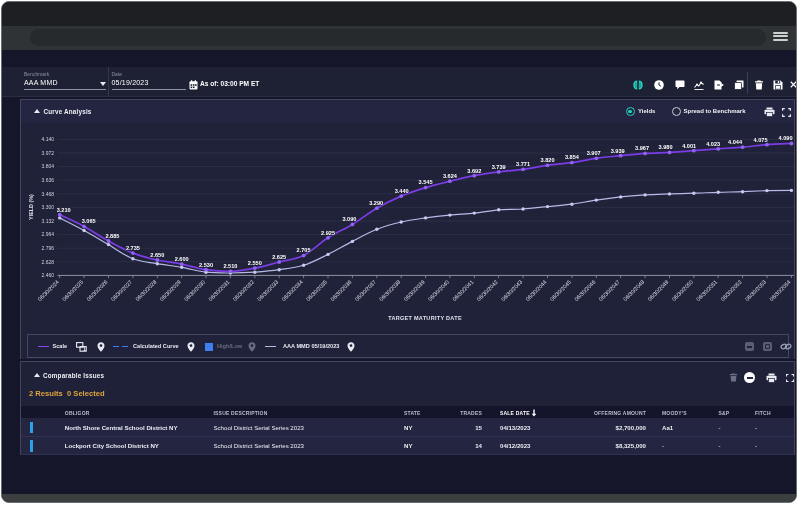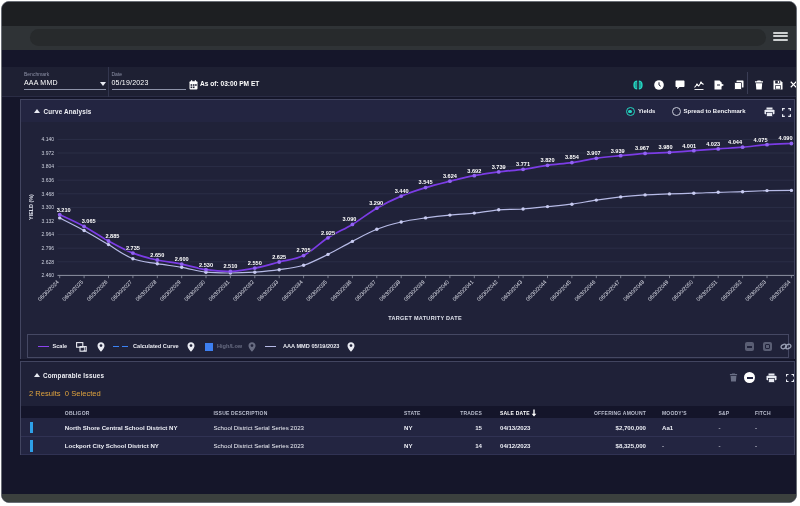--- a/index.html
+++ b/index.html
@@ -365,21 +365,21 @@
             <div style="position:absolute;left:2.5px;top:4.5px;width:6px;height:2px;background:#242644"></div>
           </div>
           <svg width="11" height="10" viewBox="0 0 11 10" style="position:absolute;left:745px;top:11px">
             <path fill="#e8eaf2" d="M2.5 0.5 H8.5 V2.5 H2.5 Z"></path>
             <rect x="0.5" y="2.8" width="10" height="4.4" rx="0.8" fill="#e8eaf2"></rect>
             <rect x="2.5" y="5.6" width="6" height="3.9" fill="#e8eaf2" stroke="#1f2138" stroke-width="0.7"></rect>
           </svg>
           <svg width="8" height="8" viewBox="0 0 9 9" style="position:absolute;left:765px;top:12px">
             <path stroke="#e8eaf2" stroke-width="1.2" fill="none" d="M0.6 2.8 V0.6 H2.8 M6.2 0.6 H8.4 V2.8 M8.4 6.2 V8.4 H6.2 M2.8 8.4 H0.6 V6.2"></path>
           </svg>
-      <div style="position:absolute;left:8.5px;top:27px;font-size:7.6px;font-weight:normal;color:#dfa33e">2 Results&nbsp;&nbsp;0 Selected</div>
+      <div style="position:absolute;left:8.5px;top:27px;font-size:7.6px;font-weight:bold;color:#dfa33e">2 Results&nbsp;&nbsp;0 Selected</div>
       <div style="position:absolute;left:0;top:44px;width:100%;height:12.5px;background:#14152a">
         <div class="hcell c1">OBLIGOR</div>
         <div class="hcell c2">ISSUE DESCRIPTION</div>
         <div class="hcell c3">STATE</div>
         <div class="hcell c4r">TRADES</div>
         <div class="hcell c5" style="color:#fff">SALE DATE<svg width="6" height="8" viewBox="0 0 7 8" style="display:inline-block;position:absolute;left:31px;top:-1px">
                 <path fill="#fff" d="M3.5 8 L0.8 4.8 H2.7 V0 H4.3 V4.8 H6.2 Z"></path>
               </svg></div>
         <div class="hcell c6r">OFFERING AMOUNT</div>
         <div class="hcell c7">MOODY'S</div>

